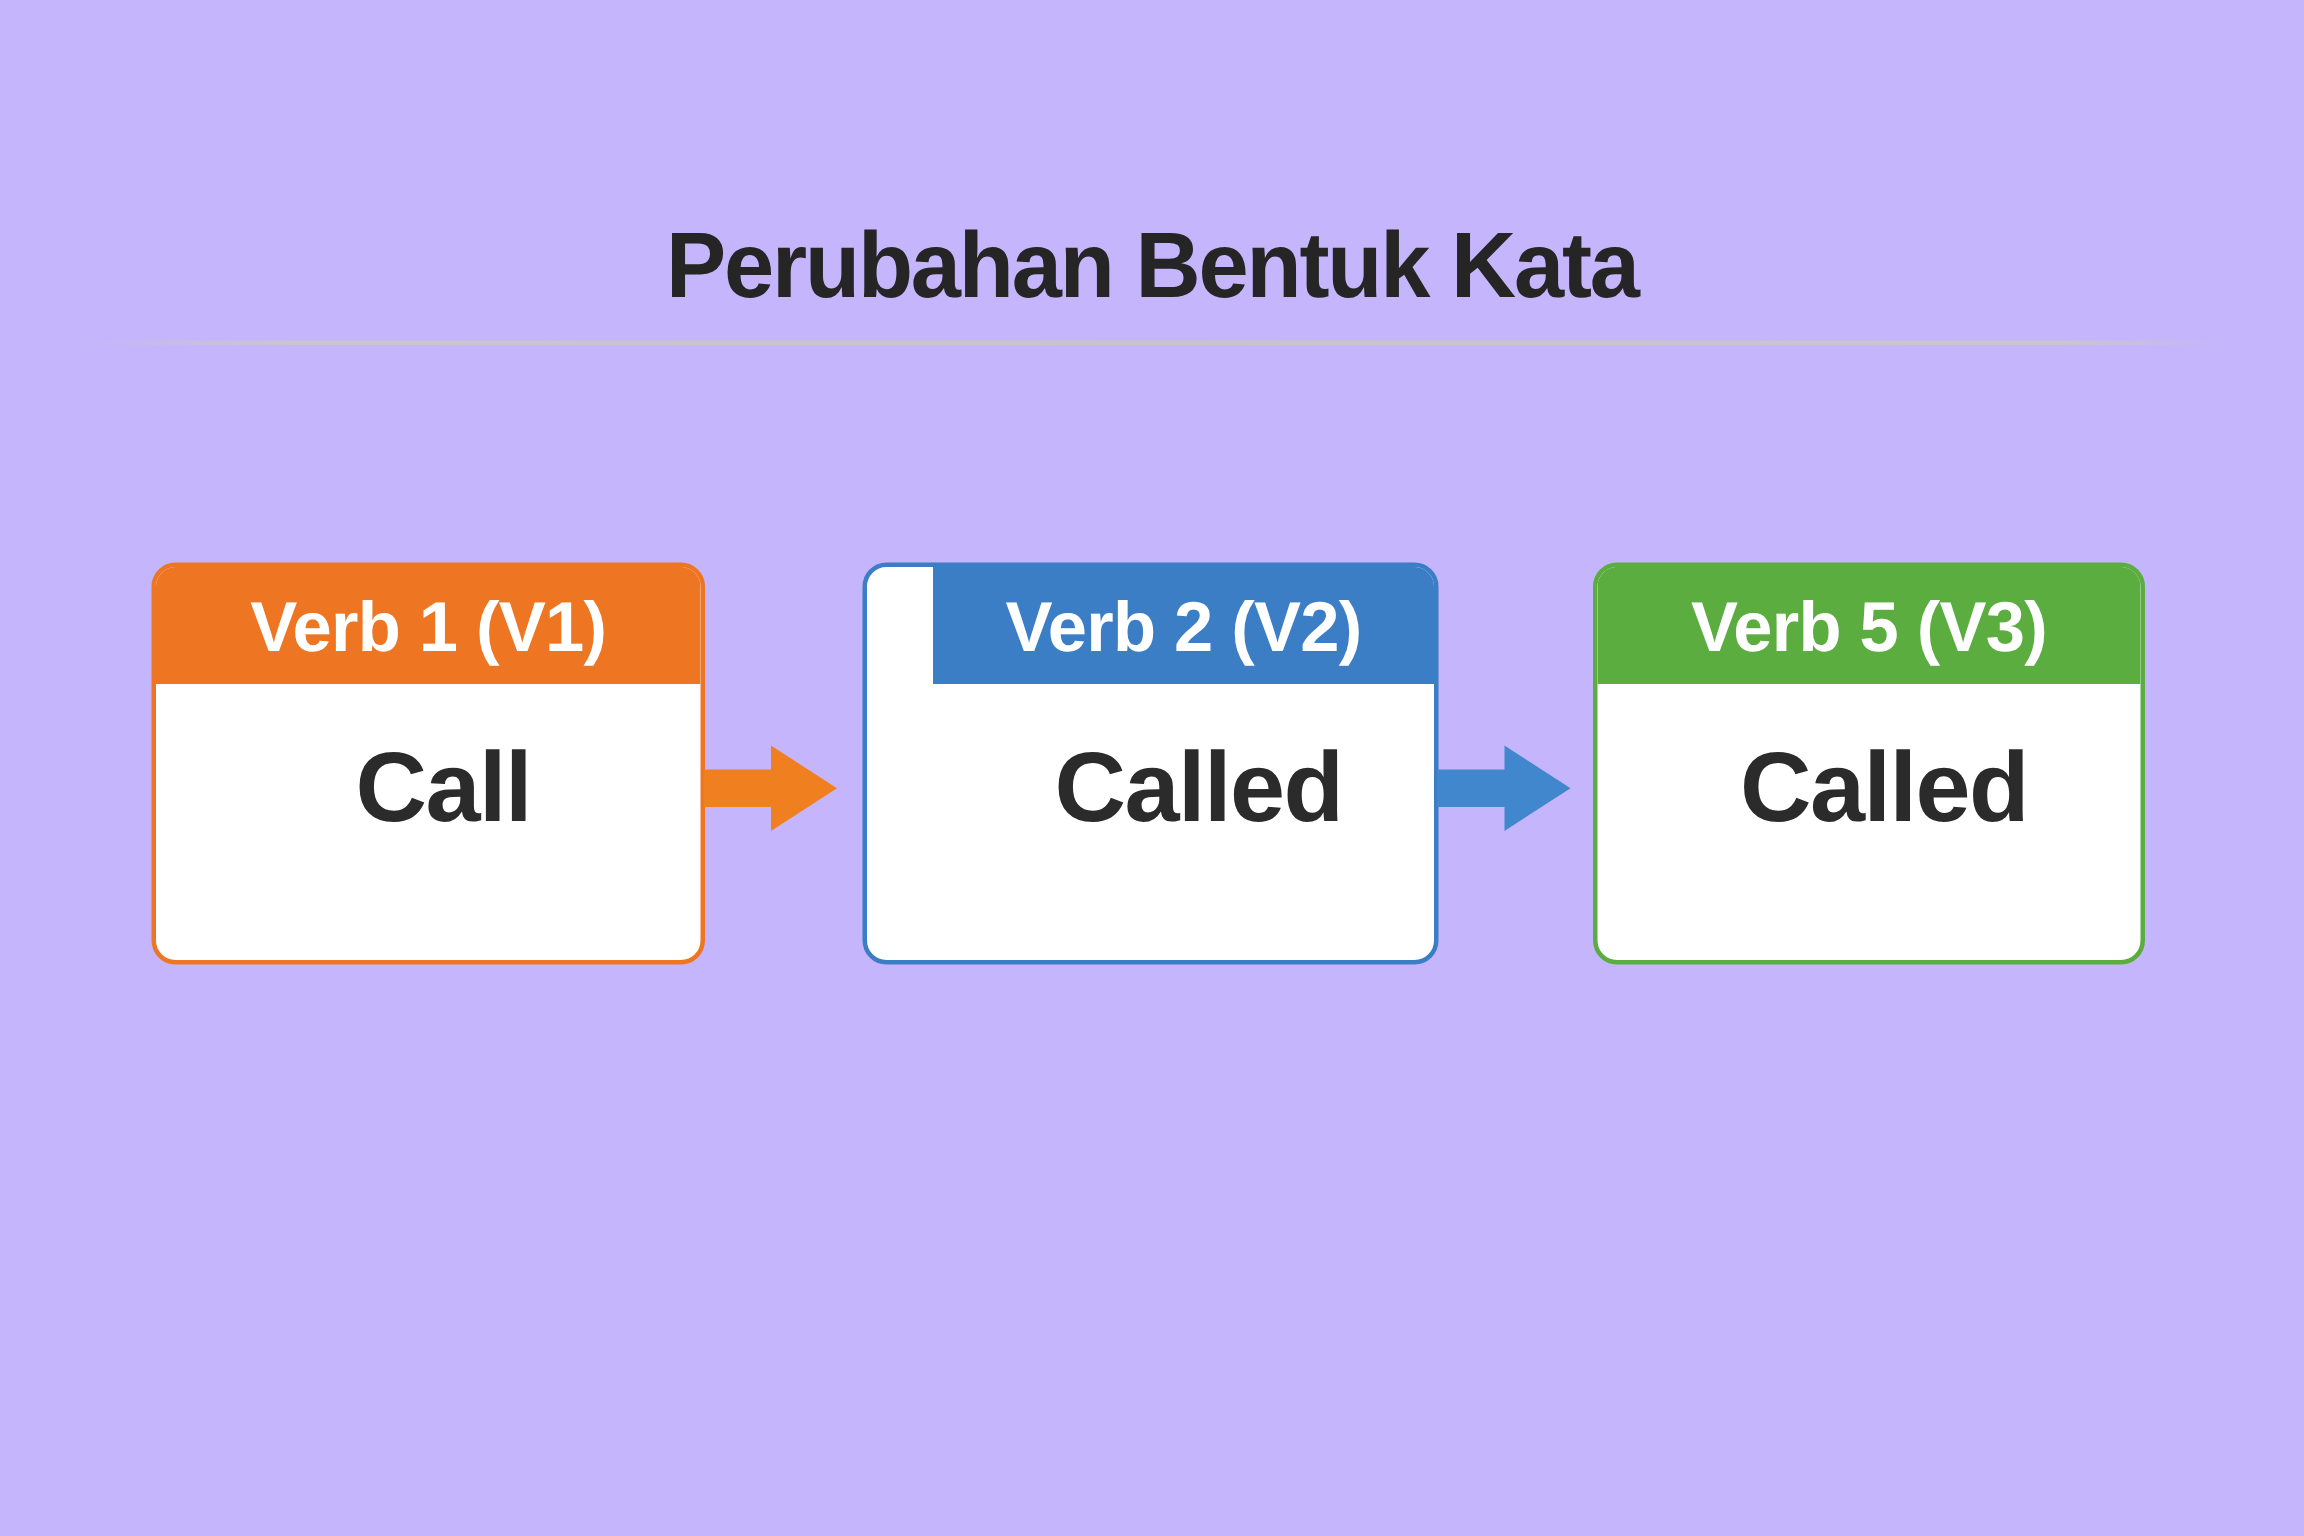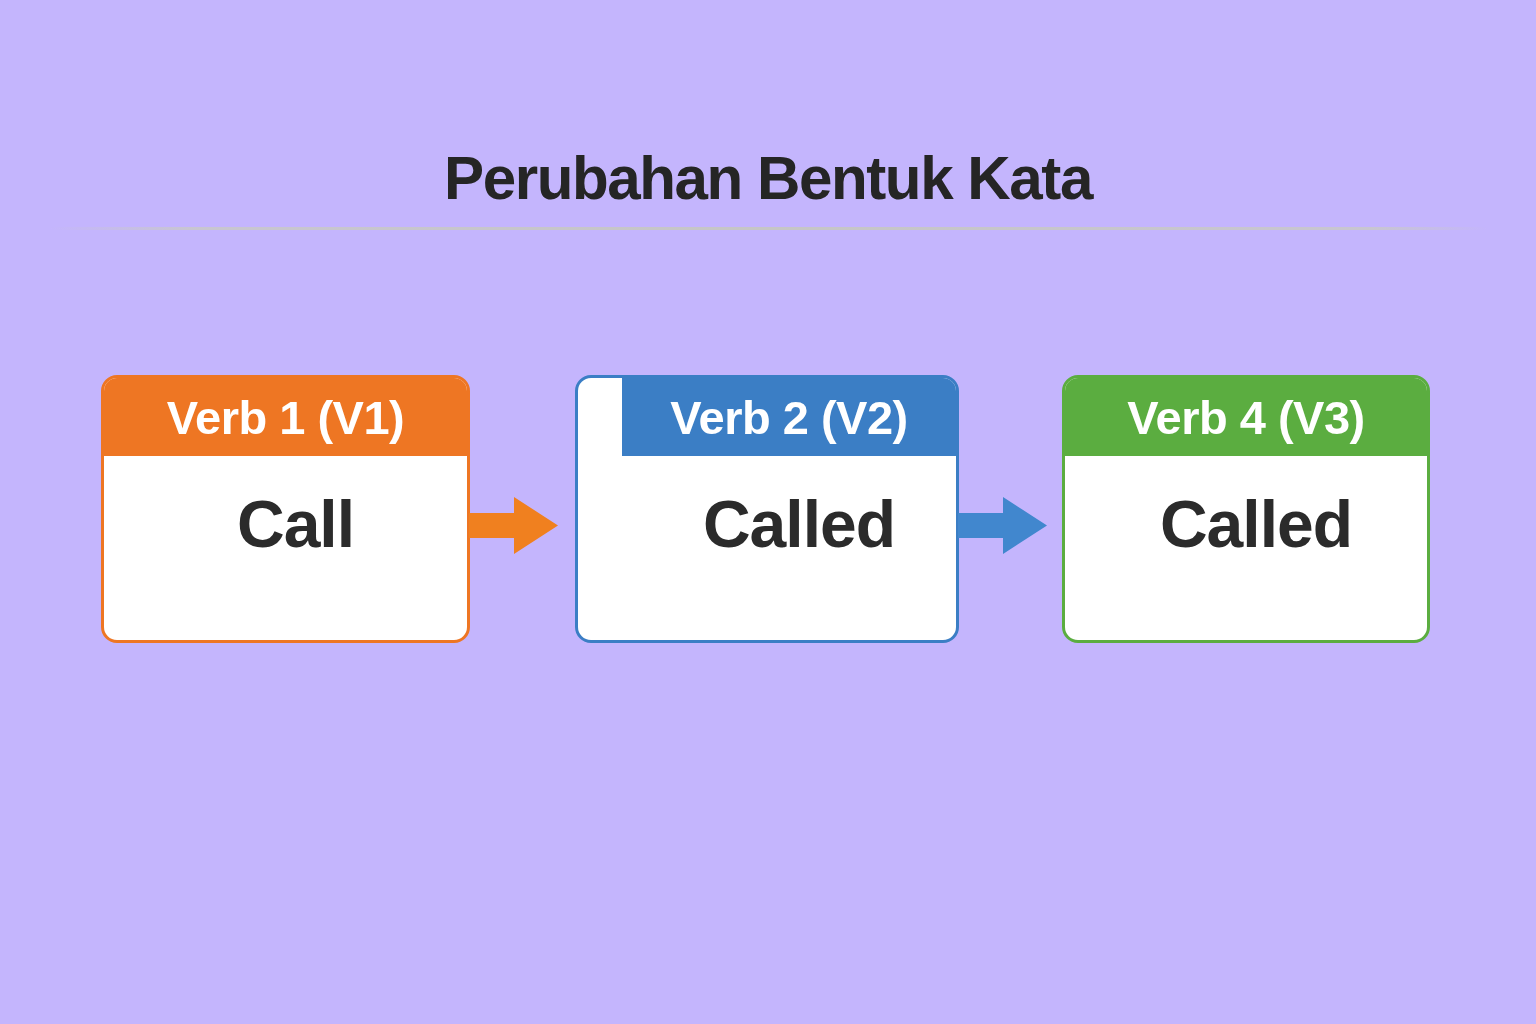--- a/index.html
+++ b/index.html
@@ -115,20 +115,20 @@
       <span class="card-word">Called</span>
     </div>
   </div>
 
   <svg class="flow-arrow arrow-2" viewBox="0 0 89 57">
     <polygon points="0,16 45,16 45,0 89,28.5 45,57 45,41 0,41" style="fill: rgb(65, 135, 206);"></polygon>
   </svg>
 
   <div class="card card-3" style="border-color: rgb(91, 173, 64);">
     <div class="card-header" style="background-color: rgb(91, 173, 64);">
-      <span>Verb 4 (V3)</span>
+      <span>Verb 5 (V3)</span>
     </div>
     <div class="card-body">
       <span class="card-word">Called</span>
     </div>
   </div>
 
 </div>
 
 </body></html>

